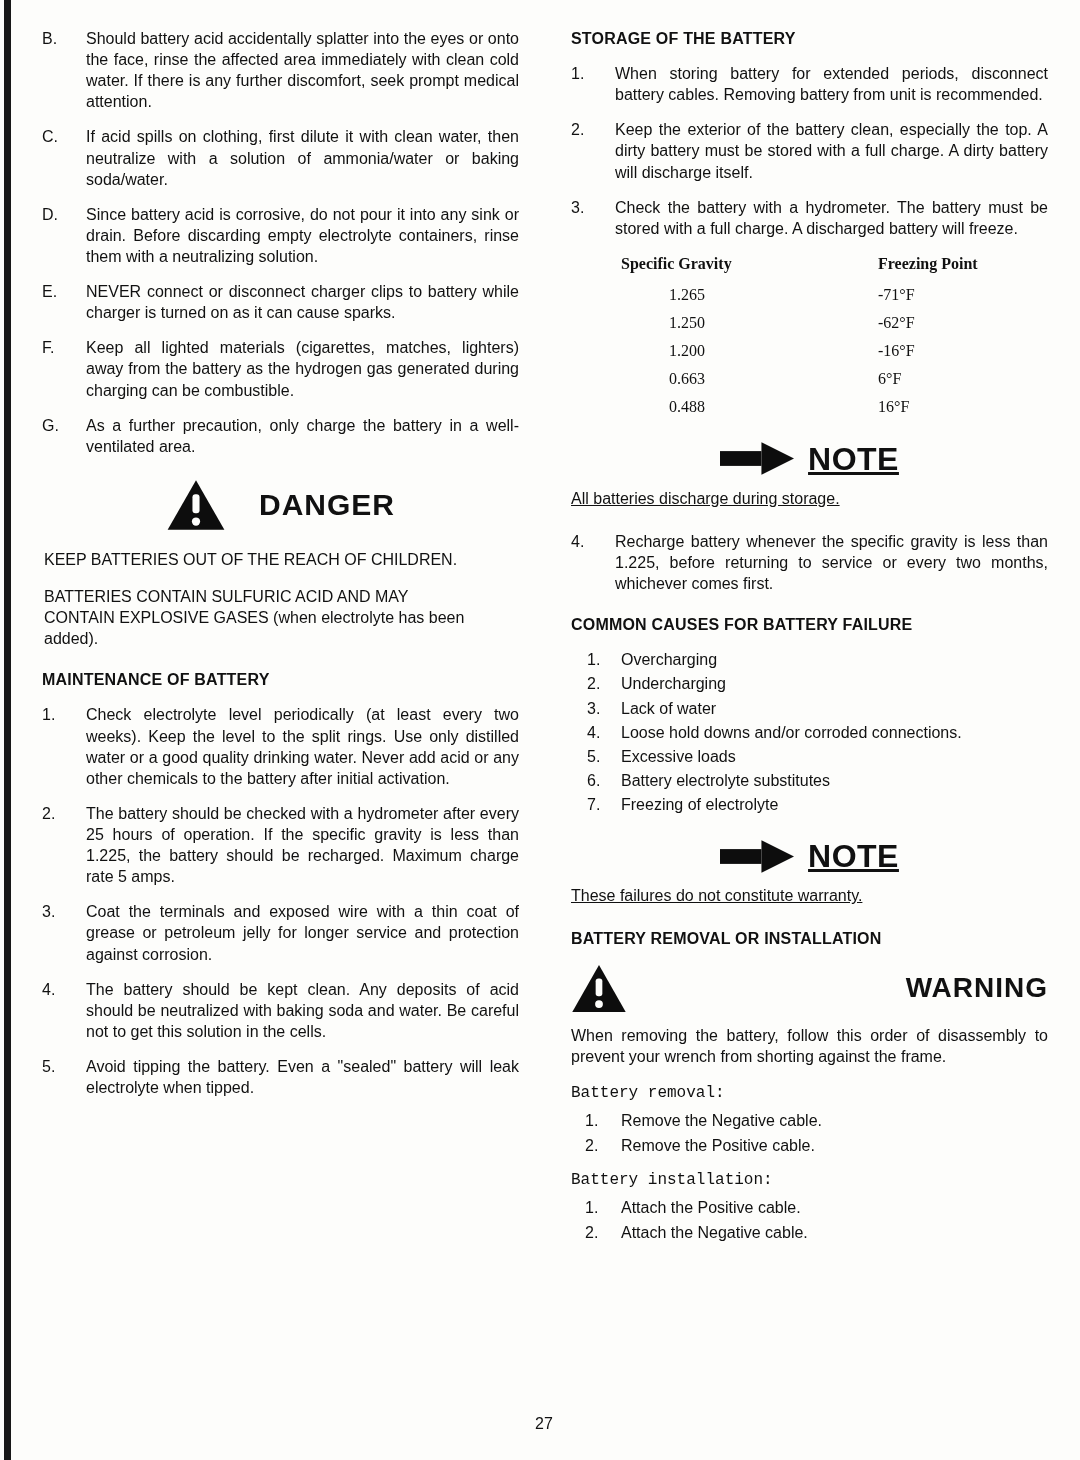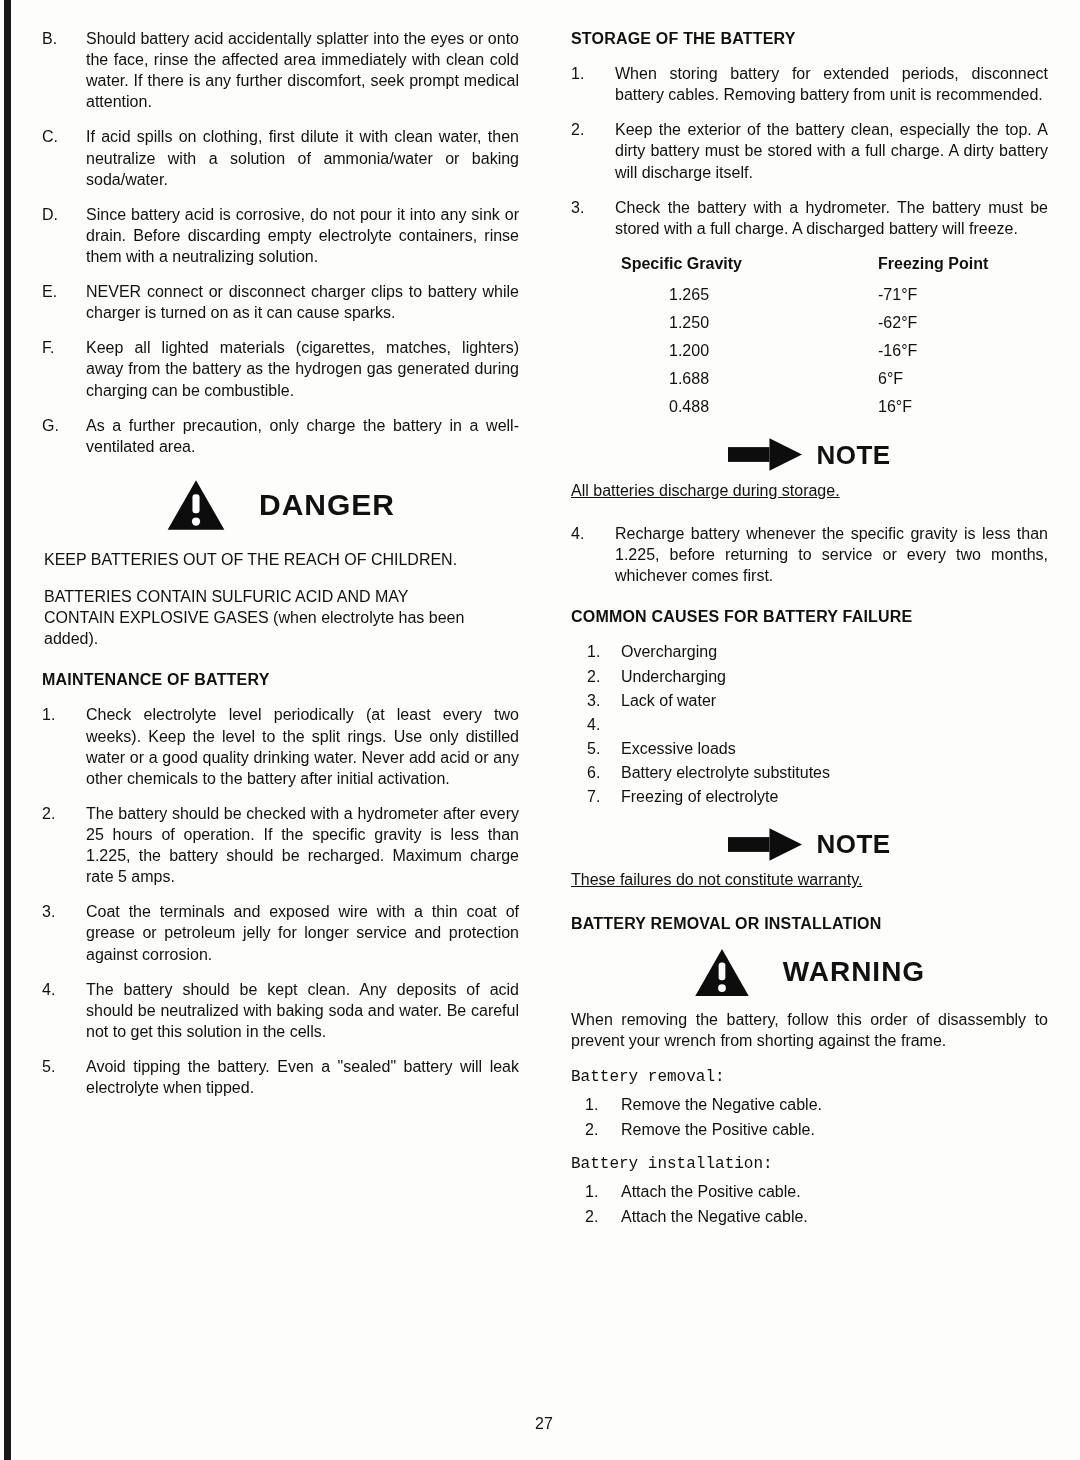--- a/index.html
+++ b/index.html
@@ -24,24 +24,24 @@
   .item .lbl{flex:none;width:44px;}
   .item .txt{flex:1;text-align:justify;}
   .heading{font-weight:bold;margin:20px 0 14px 0;letter-spacing:.2px;}
   .heading.first{margin-top:0;}
   
   .banner{display:flex;align-items:center;justify-content:center;gap:33px;margin:22px 0 18px 0;}
   .banner .big{font-weight:bold;font-size:30px;letter-spacing:1px;}
   .danger-para{margin:0 0 16px 2px;max-width:430px;}
   
   .note-banner{display:flex;align-items:center;justify-content:center;gap:14px;margin:20px 0 8px 0;}
-  .note-banner .big{font-weight:bold;font-size:26px;letter-spacing:.5px;}
+  .note-banner .big{font-weight:bold;font-size:32px;letter-spacing:.5px;text-decoration:underline;}
   .note-text{text-align:left;margin:0 0 22px 0;text-decoration:underline;}
   
-  .gtable{margin:4px 0 14px 0;}
+  .gtable{margin:4px 0 14px 0;font-family:Liberation Serif, serif;}
   .gtable .hdr{display:flex;justify-content:space-between;font-weight:bold;margin-bottom:10px;}
   .gtable .hdr .g-left{padding-left:50px;}
   .gtable .row{display:flex;justify-content:space-between;margin-bottom:7px;}
   .gtable .row .g-left{padding-left:98px;}
   .gtable .g-right{width:170px;text-align:left;flex:none;}
   
   .cause{display:flex;margin:0 0 3px 16px;}
   .cause .lbl{flex:none;width:34px;}
   .steps{margin:6px 0 10px 14px;}
   .step{display:flex;margin-bottom:4px;}
@@ -155,21 +155,21 @@
         </div>
         <div class="row">
           <span class="g-left">1.250</span>
           <span class="g-right">-62°F</span>
         </div>
         <div class="row">
           <span class="g-left">1.200</span>
           <span class="g-right">-16°F</span>
         </div>
         <div class="row">
-          <span class="g-left">1.688</span>
+          <span class="g-left">0.663</span>
           <span class="g-right">6°F</span>
         </div>
         <div class="row">
           <span class="g-left">0.488</span>
           <span class="g-right">16°F</span>
         </div>
       </div>
 
       <div class="note-banner">
         <span class="icon">
@@ -196,20 +196,21 @@
       <div class="cause">
         <span class="lbl">2.</span>
         <div class="txt">Undercharging</div>
       </div>
       <div class="cause">
         <span class="lbl">3.</span>
         <div class="txt">Lack of water</div>
       </div>
       <div class="cause">
         <span class="lbl">4.</span>
+        <div class="txt">Loose hold downs and/or corroded connections.</div>
       </div>
       <div class="cause">
         <span class="lbl">5.</span>
         <div class="txt">Excessive loads</div>
       </div>
       <div class="cause">
         <span class="lbl">6.</span>
         <div class="txt">Battery electrolyte substitutes</div>
       </div>
       <div class="cause">
@@ -223,21 +224,21 @@
             <rect x="0" y="12" width="56" height="20" fill="#0d0d0d"></rect>
             <path d="M56 0 L100 22 L56 44 Z" fill="#0d0d0d"></path>
           </svg>
         </span>
         <span class="big">NOTE</span>
       </div>
       <div class="note-text">These failures do not constitute warranty.</div>
 
       <div class="heading">BATTERY REMOVAL OR INSTALLATION</div>
 
-      <div class="banner" style="margin:10px 0 12px 0;">
+      <div class="banner" style="margin:10px 0 12px 0;justify-content:space-between;">
         <span class="icon">
           <svg viewBox="0 0 100 88" width="56" height="49" aria-hidden="true">
             <path d="M50 2 L98 86 L2 86 Z" fill="#0d0d0d"></path>
             <rect x="44" y="26" width="12" height="32" rx="5" fill="#fdfdfb"></rect>
             <circle cx="50" cy="72" r="7" fill="#fdfdfb"></circle>
           </svg>
         </span>
         <span class="big" style="font-size:28px;">WARNING</span>
       </div>
 

